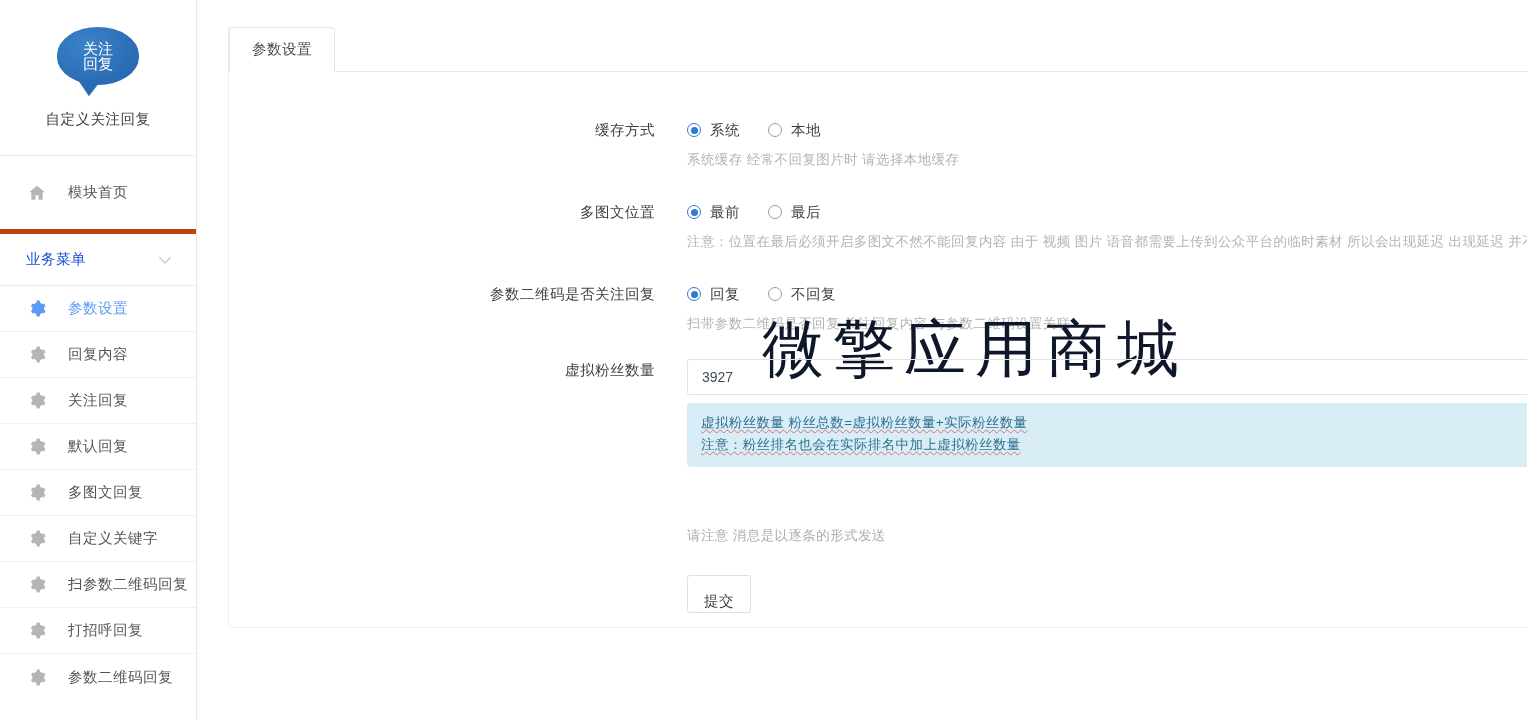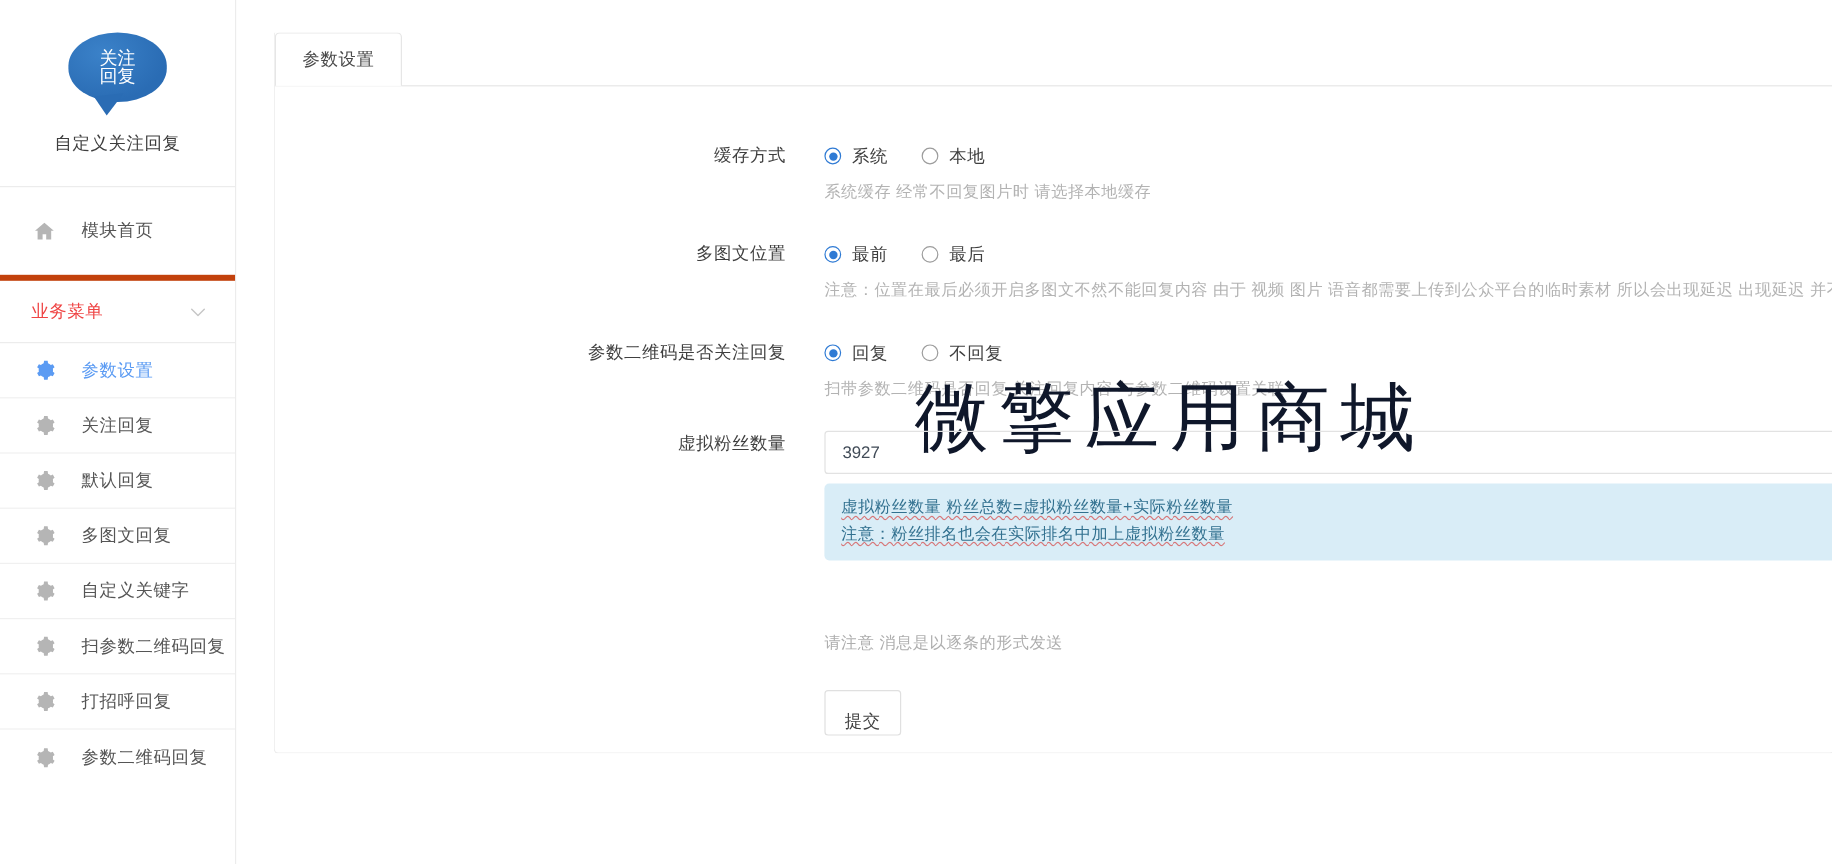--- a/index.html
+++ b/index.html
@@ -119,21 +119,21 @@
     display: flex;
     align-items: center;
     justify-content: space-between;
     padding: 0 22px 0 26px;
     box-sizing: border-box;
     border-bottom: 1px solid #ececec;
     cursor: pointer;
   }
   .nav-section .sec-label {
     font-size: 14.5px;
-    color: #ef4444;
+    color: #1d4ed8;
     letter-spacing: .5px;
   }
   .chev {
     color: #c6c6c6;
     width: 18px;
     height: 18px;
   }
 
   .nav-sub .nav-item { border-bottom: 1px solid #f0f0f0; height: 46px; }
   .nav-sub .nav-item:last-child { border-bottom: none; }
@@ -394,20 +394,29 @@
       <div class="nav-item active">
         <span class="nav-ico">
           <svg width="19" height="19" viewBox="0 0 24 24" fill="currentColor">
             <path d="M12 8.3a3.7 3.7 0 1 0 0 7.4 3.7 3.7 0 0 0 0-7.4zm0 5.6a1.9 1.9 0 1 1 0-3.8 1.9 1.9 0 0 1 0 3.8z"></path>
             <path d="M20.3 13.7a8.6 8.6 0 0 0 .1-1.7 8.6 8.6 0 0 0-.1-1.7l1.8-1.3-1.9-3.3-2.1.8a8 8 0 0 0-2.9-1.7L14.8 2h-3.8l-.4 2.8a8 8 0 0 0-2.9 1.7l-2.1-.8L3.7 9l1.8 1.3a8.6 8.6 0 0 0 0 3.4L3.7 15l1.9 3.3 2.1-.8a8 8 0 0 0 2.9 1.7l.4 2.8h3.8l.4-2.8a8 8 0 0 0 2.9-1.7l2.1.8 1.9-3.3z"></path>
           </svg>
         </span>
         <span class="nav-label">参数设置</span>
       </div>
 
+      <div class="nav-item">
+        <span class="nav-ico">
+          <svg width="19" height="19" viewBox="0 0 24 24" fill="currentColor">
+            <path d="M12 8.3a3.7 3.7 0 1 0 0 7.4 3.7 3.7 0 0 0 0-7.4zm0 5.6a1.9 1.9 0 1 1 0-3.8 1.9 1.9 0 0 1 0 3.8z"></path>
+            <path d="M20.3 13.7a8.6 8.6 0 0 0 .1-1.7 8.6 8.6 0 0 0-.1-1.7l1.8-1.3-1.9-3.3-2.1.8a8 8 0 0 0-2.9-1.7L14.8 2h-3.8l-.4 2.8a8 8 0 0 0-2.9 1.7l-2.1-.8L3.7 9l1.8 1.3a8.6 8.6 0 0 0 0 3.4L3.7 15l1.9 3.3 2.1-.8a8 8 0 0 0 2.9 1.7l.4 2.8h3.8l.4-2.8a8 8 0 0 0 2.9-1.7l2.1.8 1.9-3.3z"></path>
+          </svg>
+        </span>
+        <span class="nav-label">回复内容</span>
+      </div>
 
       <div class="nav-item">
         <span class="nav-ico">
           <svg width="19" height="19" viewBox="0 0 24 24" fill="currentColor">
             <path d="M12 8.3a3.7 3.7 0 1 0 0 7.4 3.7 3.7 0 0 0 0-7.4zm0 5.6a1.9 1.9 0 1 1 0-3.8 1.9 1.9 0 0 1 0 3.8z"></path>
             <path d="M20.3 13.7a8.6 8.6 0 0 0 .1-1.7 8.6 8.6 0 0 0-.1-1.7l1.8-1.3-1.9-3.3-2.1.8a8 8 0 0 0-2.9-1.7L14.8 2h-3.8l-.4 2.8a8 8 0 0 0-2.9 1.7l-2.1-.8L3.7 9l1.8 1.3a8.6 8.6 0 0 0 0 3.4L3.7 15l1.9 3.3 2.1-.8a8 8 0 0 0 2.9 1.7l.4 2.8h3.8l.4-2.8a8 8 0 0 0 2.9-1.7l2.1.8 1.9-3.3z"></path>
           </svg>
         </span>
         <span class="nav-label">关注回复</span>
       </div>

